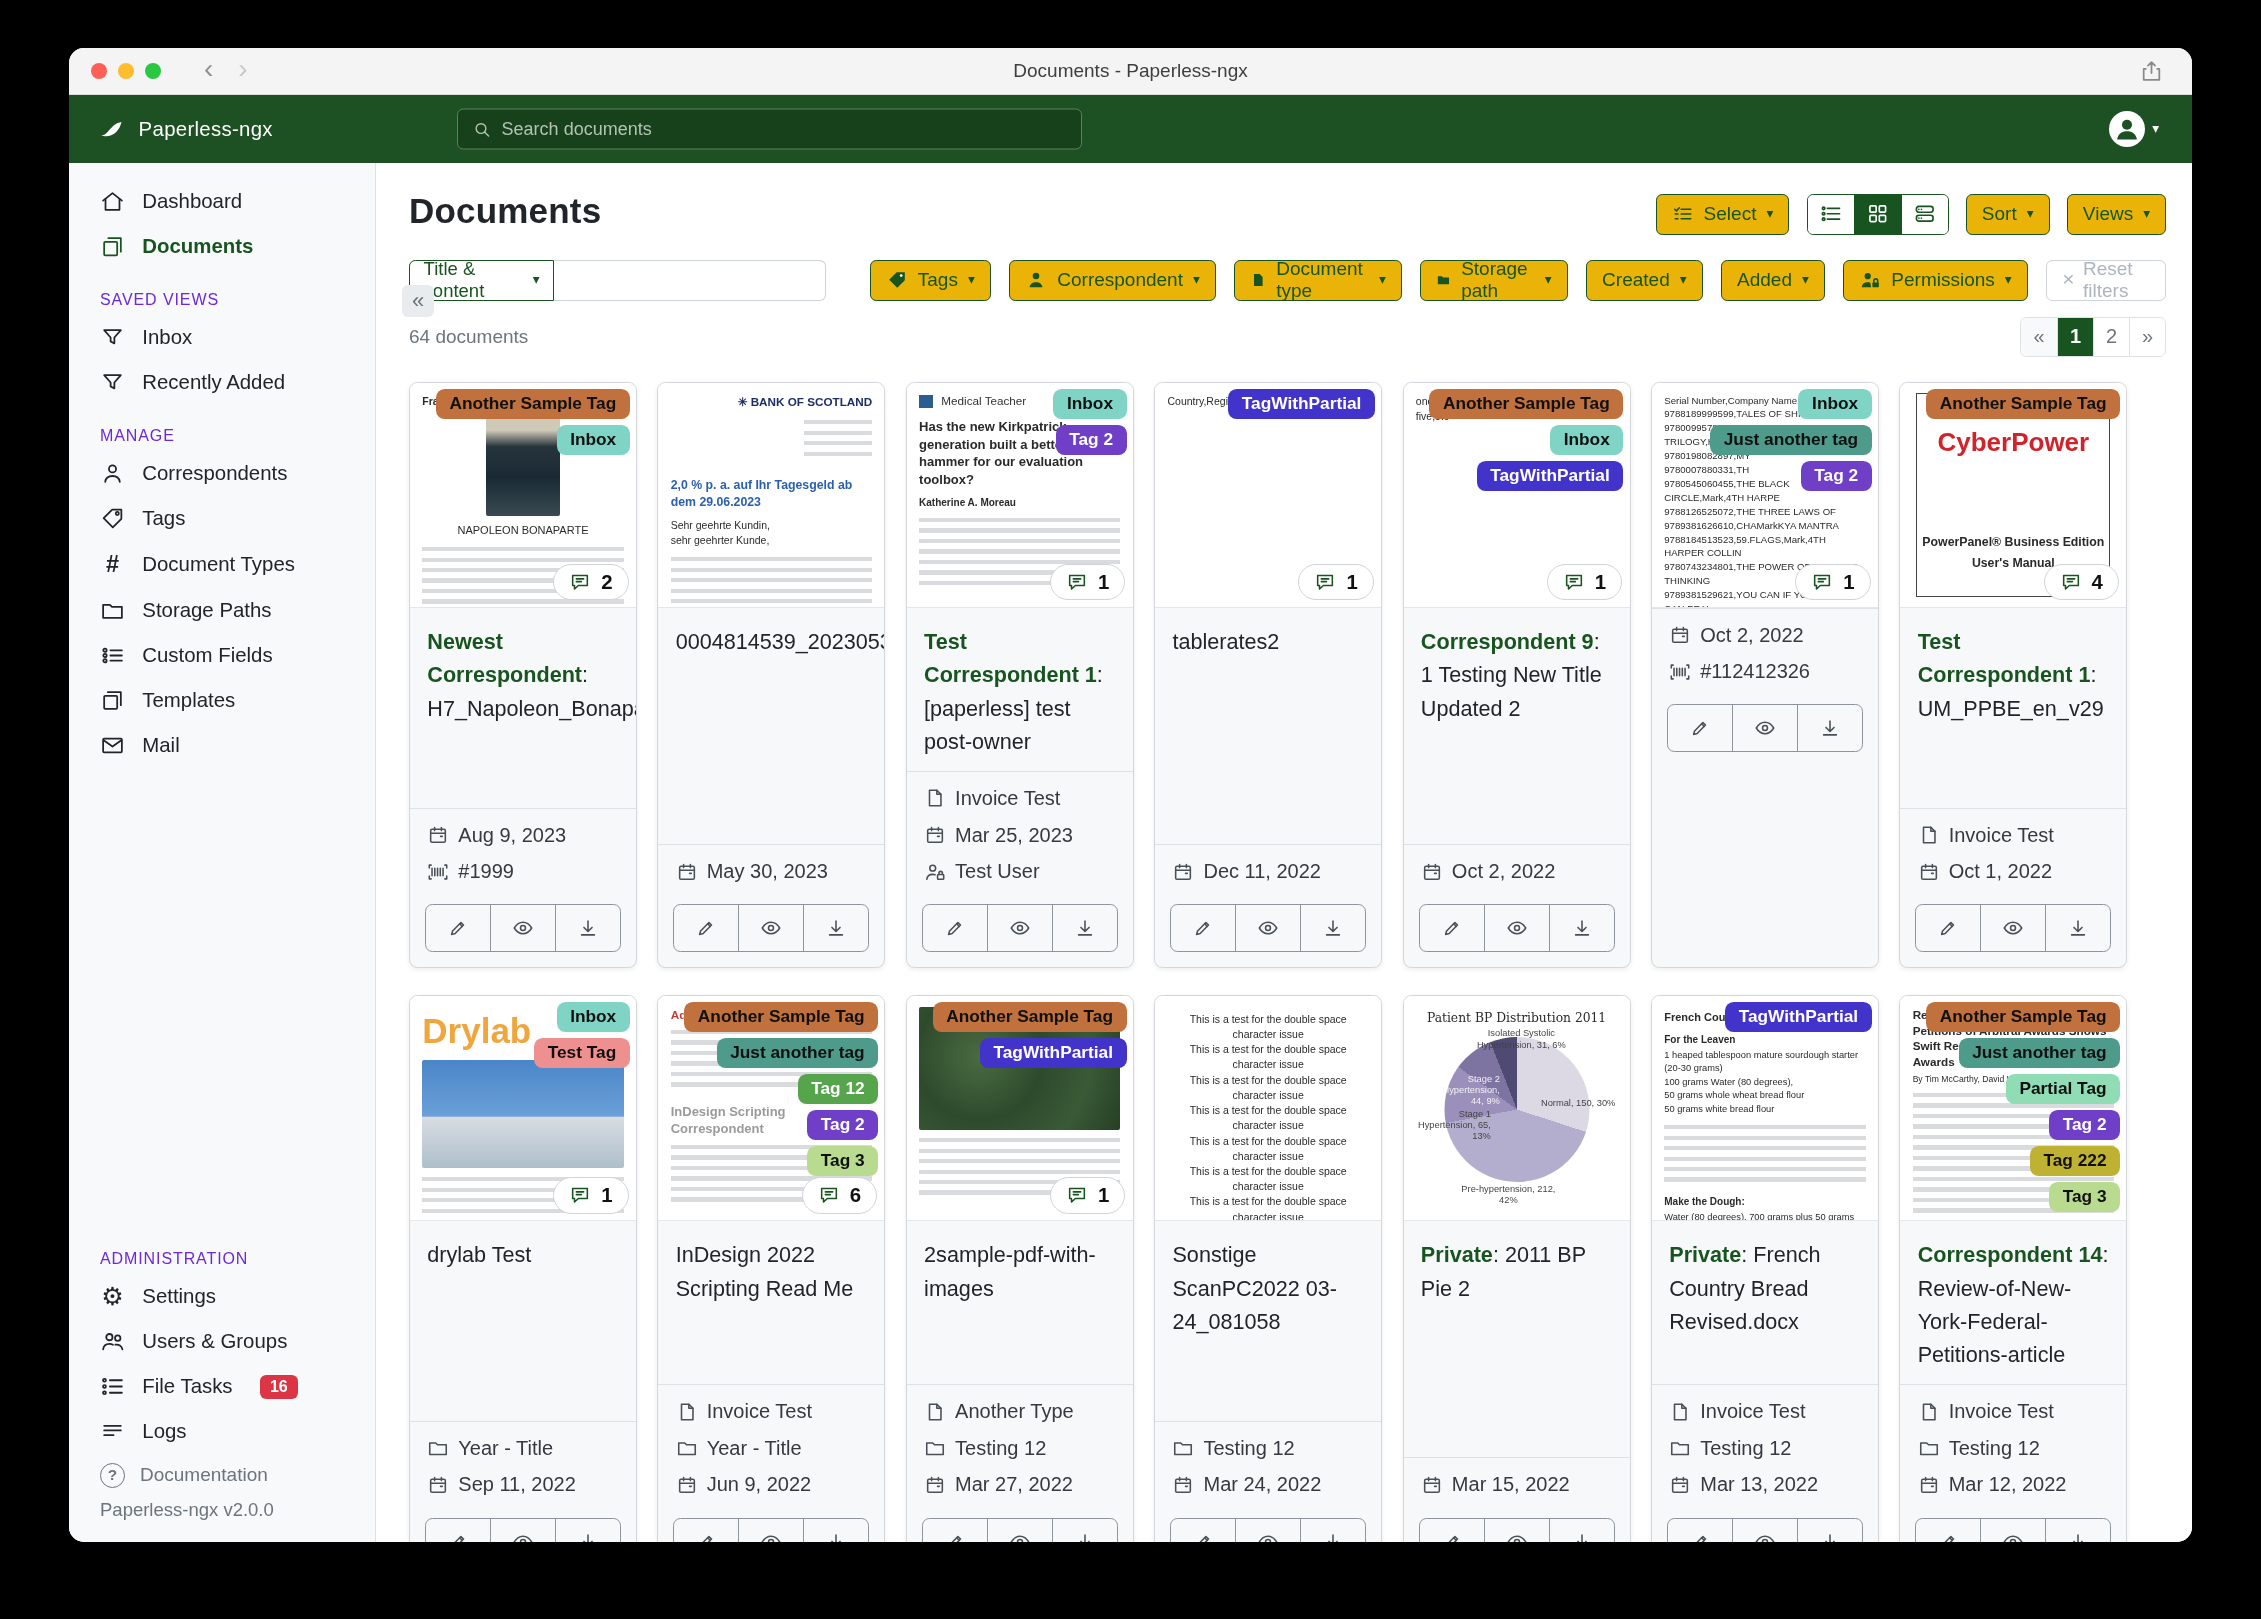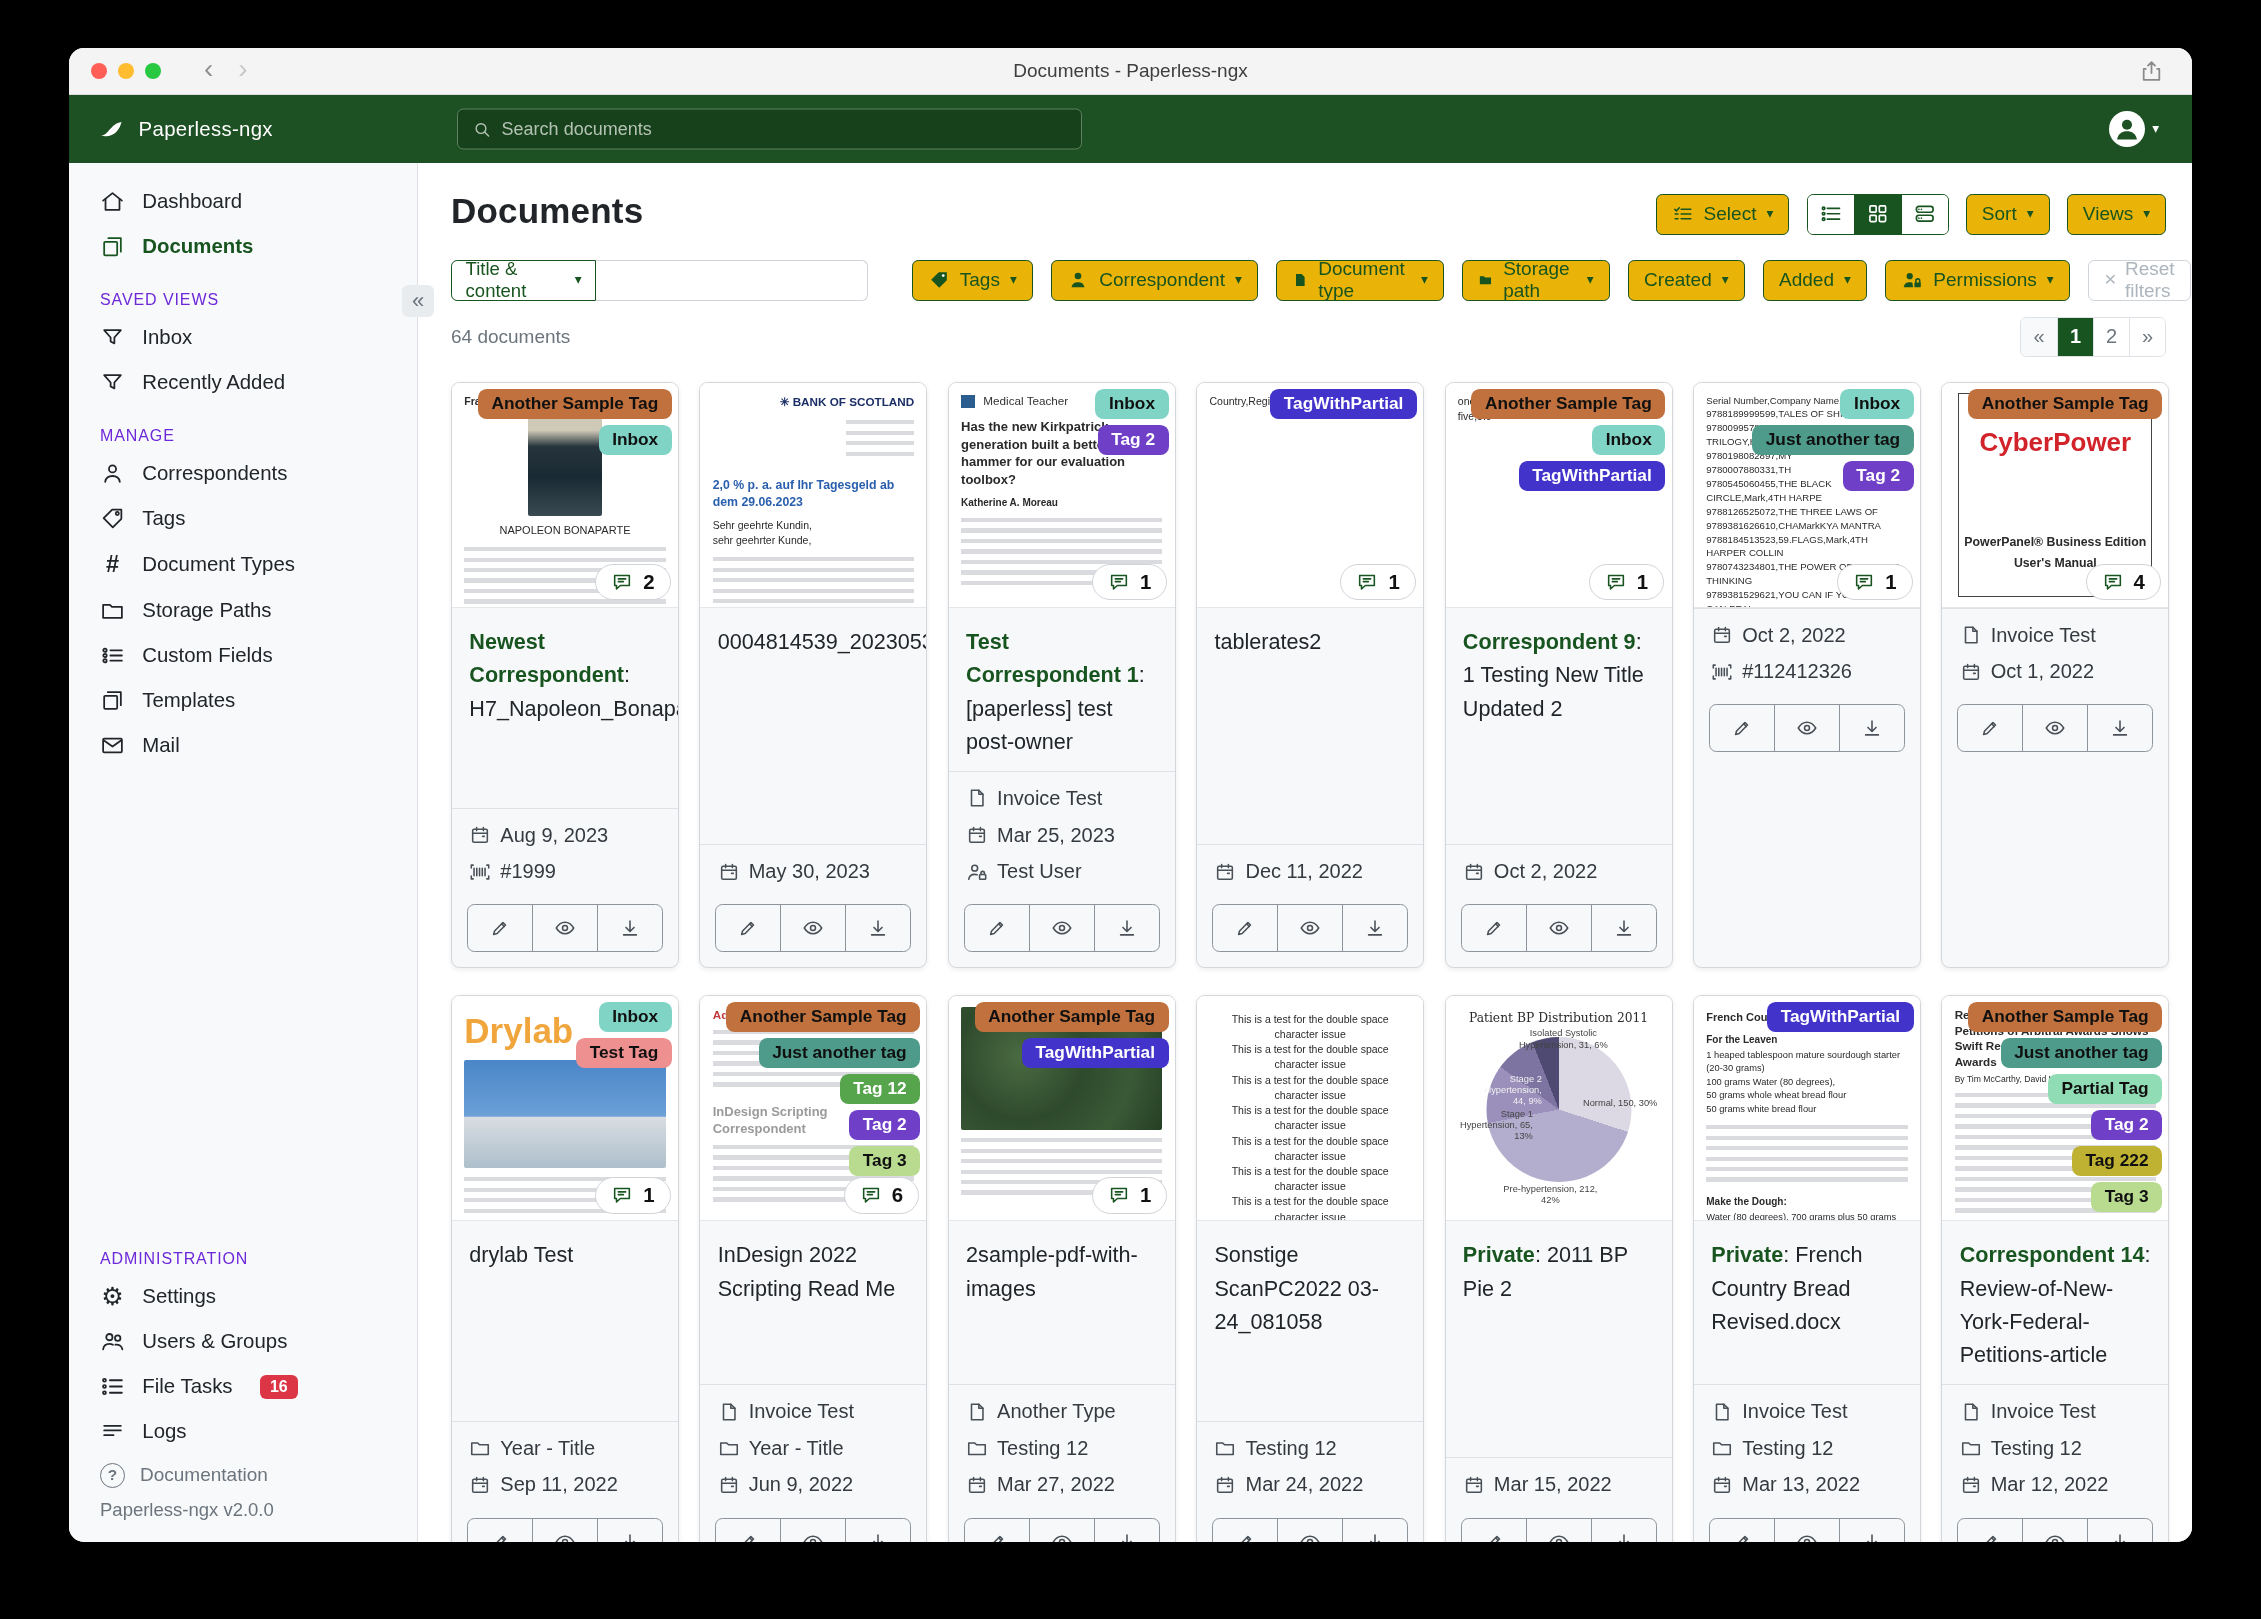--- a/index.html
+++ b/index.html
@@ -21,21 +21,21 @@
   .search{position:absolute;left:388px;top:50%;transform:translateY(-50%);width:625px;height:41px;background:#17411b;border:1.2px solid #5e815f;border-radius:6.2px;display:flex;align-items:center;padding:0 13.6px;gap:10px;box-sizing:border-box;}
   .search .ph{color:#b4c2b4;font-size:18px;}
   .search svg{color:#b4c2b4;}
   .user{position:absolute;right:33px;display:flex;align-items:center;gap:7.4px;}
   .avatar{width:36px;height:36px;background:#fff;border-radius:50%;display:flex;align-items:center;justify-content:center;color:#1d5022;overflow:hidden;}
   .user .caret{color:#fff;}
   
   .appbody{flex:1;display:flex;min-height:0;position:relative;}
   .collapse-btn{position:absolute;left:333px;top:122px;width:32px;height:32px;background:#e9ecef;border-radius:6.2px;color:#6c757d;font-size:22px;display:flex;align-items:center;justify-content:center;z-index:6;}
   
-  .sidebar{width:349px;background:#f8f9fa;border-right:1.2px solid #dee2e6;display:flex;flex-direction:column;padding:16px 0 21px;box-sizing:border-box;flex:0 0 auto;}
+  .sidebar{width:307px;background:#f8f9fa;border-right:1.2px solid #dee2e6;display:flex;flex-direction:column;padding:16px 0 21px;box-sizing:border-box;flex:0 0 auto;}
   .side-item{display:flex;align-items:center;gap:17.3px;padding:10px 12.3px 10px 31px;font-size:20.4px;color:#212529;}
   .side-item svg{width:25px;height:25px;flex:0 0 auto;}
   .side-item.active{color:#17541f;font-weight:700;}
   .side-item .gear-glyph{font-size:25px;line-height:1;width:25px;text-align:center;}
   .side-header{font-size:16px;color:#6d28d9;letter-spacing:0.9px;margin:22px 0 6.2px 31px;font-weight:400;}
   .badge-red{background:#dc3545;color:#fff;font-size:16px;font-weight:700;padding:3.1px 10px;border-radius:6.2px;margin-left:10px;}
   .side-bottom{margin-top:auto;}
   .side-foot-link{display:flex;align-items:center;gap:15px;padding:8.6px 12.3px 6.2px 31px;font-size:19px;color:#6c757d;}
   .q-icon{width:25px;height:25px;border:1.9px solid #6c757d;border-radius:50%;display:flex;align-items:center;justify-content:center;font-size:15.4px;font-weight:700;box-sizing:border-box;}
   .version{margin:5px 0 0 31px;font-size:18.5px;color:#6c757d;}
@@ -744,20 +744,21 @@
                   <span class="tagp" style="background:#c1713d;color:#101010">Another Sample Tag</span>
                 </div>
                 <div class="cbadge">
                   <svg class="ic" width="22" height="22" viewBox="0 0 24 24" fill="none" stroke="currentColor" stroke-width="1.7" stroke-linecap="round" stroke-linejoin="round">
                     <path d="M4 5h16v10.8h-9.8L6 19.6v-3.8H4z"></path>
                     <path d="M8 8.6h8M8 11.6h5.5"></path>
                   </svg>
                   <b>4</b>
                 </div>
               </div>
+              <div class="ctitle"><span class="pfx">Test Correspondent 1</span>: <span>UM_PPBE_en_v29</span></div>
               <div class="cmeta">
                 <div class="mrow">
                   <svg class="ic" width="22" height="22" viewBox="0 0 24 24" fill="none" stroke="currentColor" stroke-width="1.7" stroke-linecap="round" stroke-linejoin="round">
                     <path d="M6 3.5h8l4.5 4.5v12.5H6z"></path>
                     <path d="M14 3.5V8h4.5"></path>
                   </svg>
                   <span>Invoice Test</span>
                 </div>
                 <div class="mrow">
                   <svg class="ic" width="22" height="22" viewBox="0 0 24 24" fill="none" stroke="currentColor" stroke-width="1.7" stroke-linecap="round" stroke-linejoin="round">

